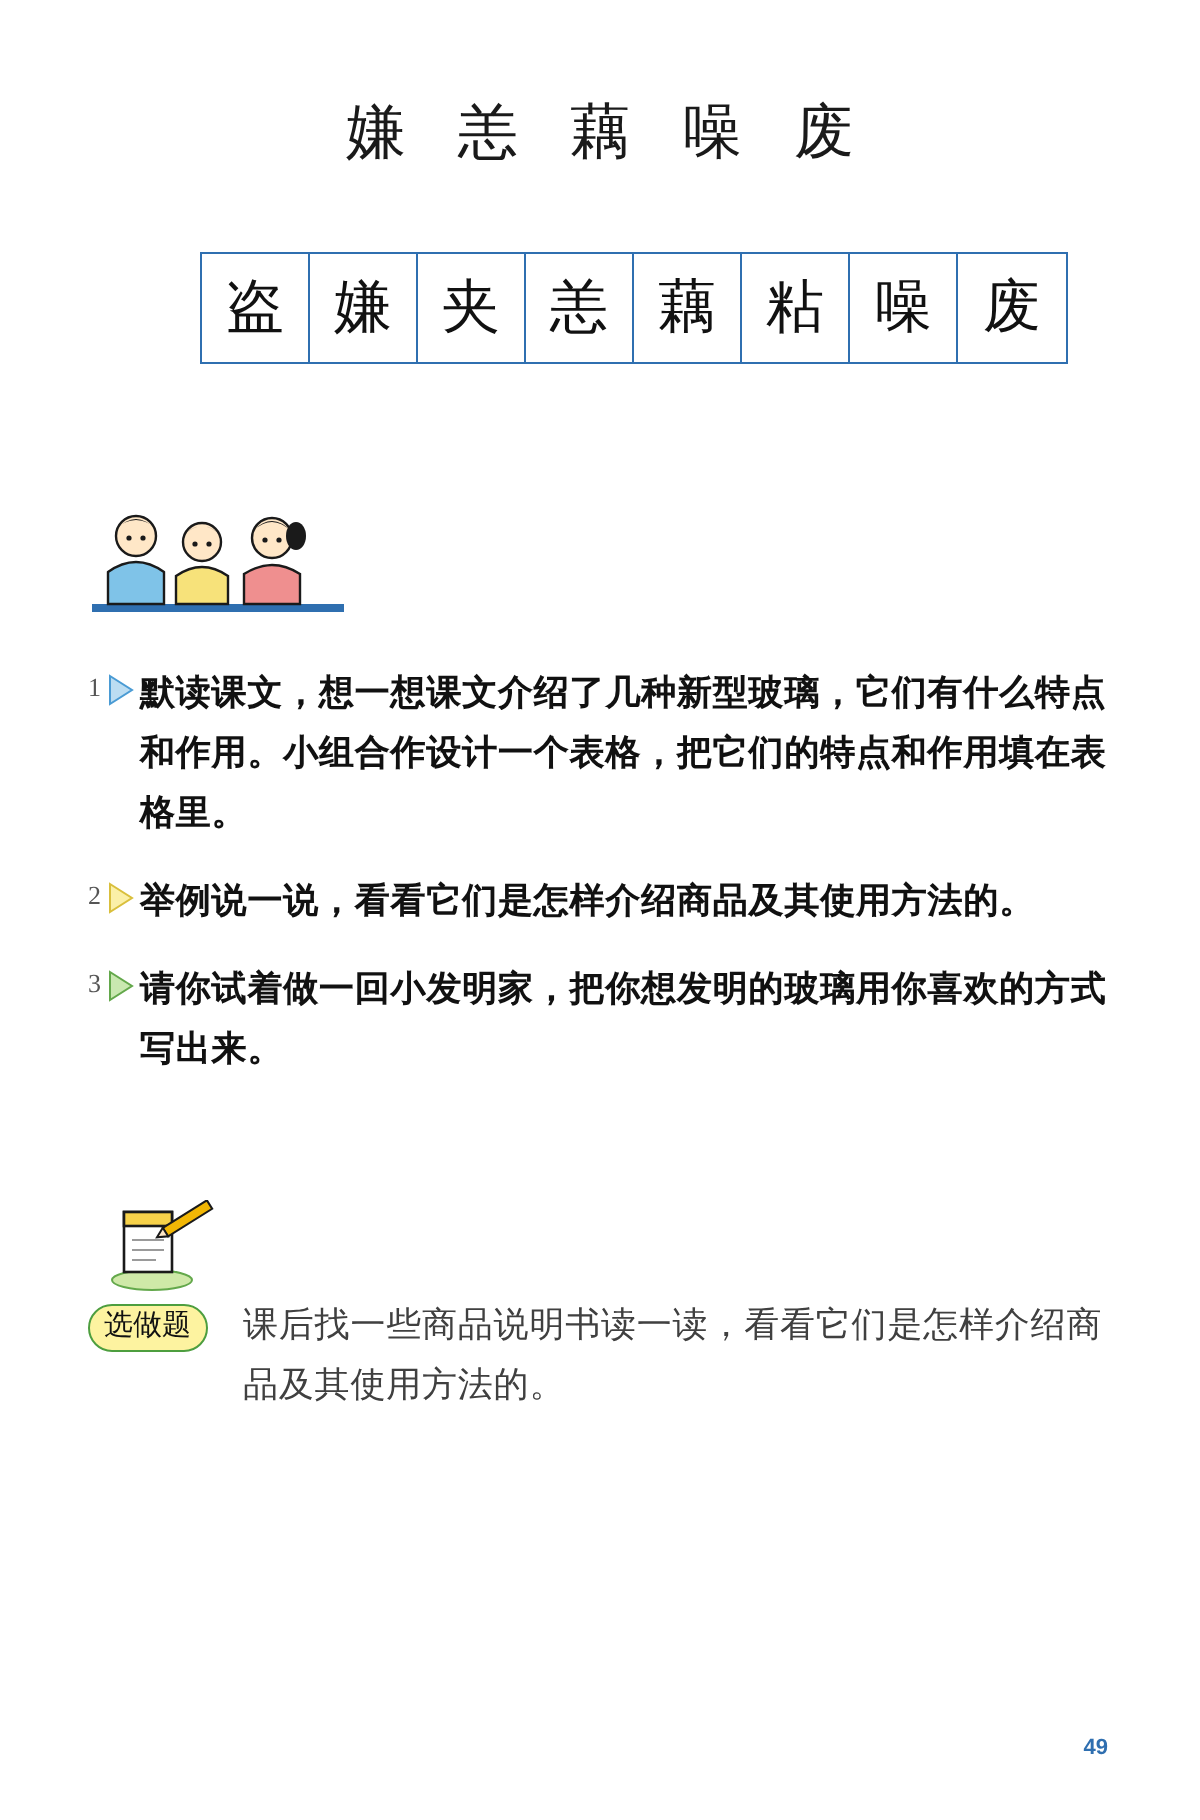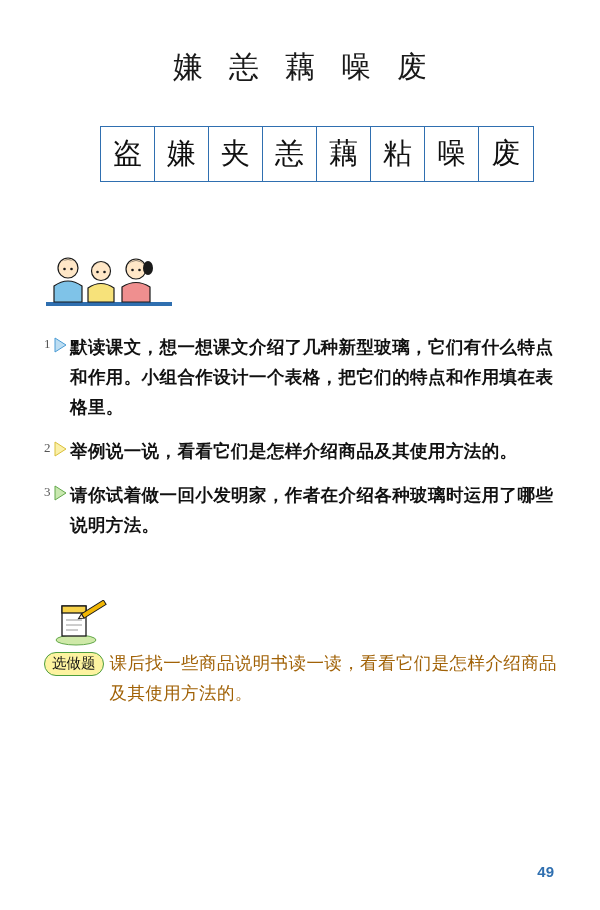--- a/index.html
+++ b/index.html
@@ -120,46 +120,46 @@
     margin-left: 8px;
     margin-bottom: 2px;
   }
   .optional-row {
     display: flex;
     align-items: flex-start;
   }
   .optional-badge {
     flex: 0 0 auto;
     margin-top: 4px;
-    margin-right: 4px;
+    margin-right: 16px;
     border: 1.6px solid #4d9e3f;
     border-radius: 12px;
     background: #fdf3a0;
     color: #111;
     font-size: 14.5px;
     font-family: "DejaVu Sans", sans-serif;
     padding: 3px 7px 4px 7px;
     line-height: 1;
     white-space: nowrap;
   }
   .optional-text {
     font-size: 17.5px;
     line-height: 30px;
-    color: #a16207;
+    color: #404040;
     font-family: "DejaVu Sans", sans-serif;
     letter-spacing: 0.4px;
     padding-left: 2px;
   }
 
   
   .page-number {
     position: absolute;
     right: 46px;
     bottom: 30px;
-    font-size: 15px;
+    font-size: 11px;
     font-weight: bold;
     color: #2f6fb0;
     font-family: "Liberation Sans", sans-serif;
   }
 </style>
 </head>
 <body>
 
 <div class="page">
 
@@ -236,21 +236,21 @@
       <div class="ex-text">举例说一说，看看它们是怎样介绍商品及其使用方法的。</div>
     </div>
 
     <div class="ex-item">
       <div class="ex-num">
         <span class="numtext">3</span>
         <svg width="14" height="16" viewBox="0 0 14 16" style="position:absolute;left:10px;top:5px;" xmlns="http://www.w3.org/2000/svg">
           <path d="M1 1 L12 8 L1 15 Z" fill="#c9e8b0" stroke="#63a84b" stroke-width="1"></path>
         </svg>
       </div>
-      <div class="ex-text">请你试着做一回小发明家，作者在介绍各种玻璃时运用了哪些说明方法。</div>
+      <div class="ex-text">请你试着做一回小发明家，把你想发明的玻璃用你喜欢的方式写出来。</div>
     </div>
 
   </div>
 
   <div class="optional-block">
     <div class="pencil-illustration">
       <svg width="60" height="46" viewBox="0 0 60 46" xmlns="http://www.w3.org/2000/svg">
         <ellipse cx="24" cy="40" rx="20" ry="5" fill="#cfe9a8" stroke="#63a84b" stroke-width="1"></ellipse>
         <rect x="10" y="6" width="24" height="30" fill="#ffffff" stroke="#1a1a1a" stroke-width="1.3"></rect>
         <rect x="10" y="6" width="24" height="7" fill="#f7d24a" stroke="#1a1a1a" stroke-width="1.3"></rect>

